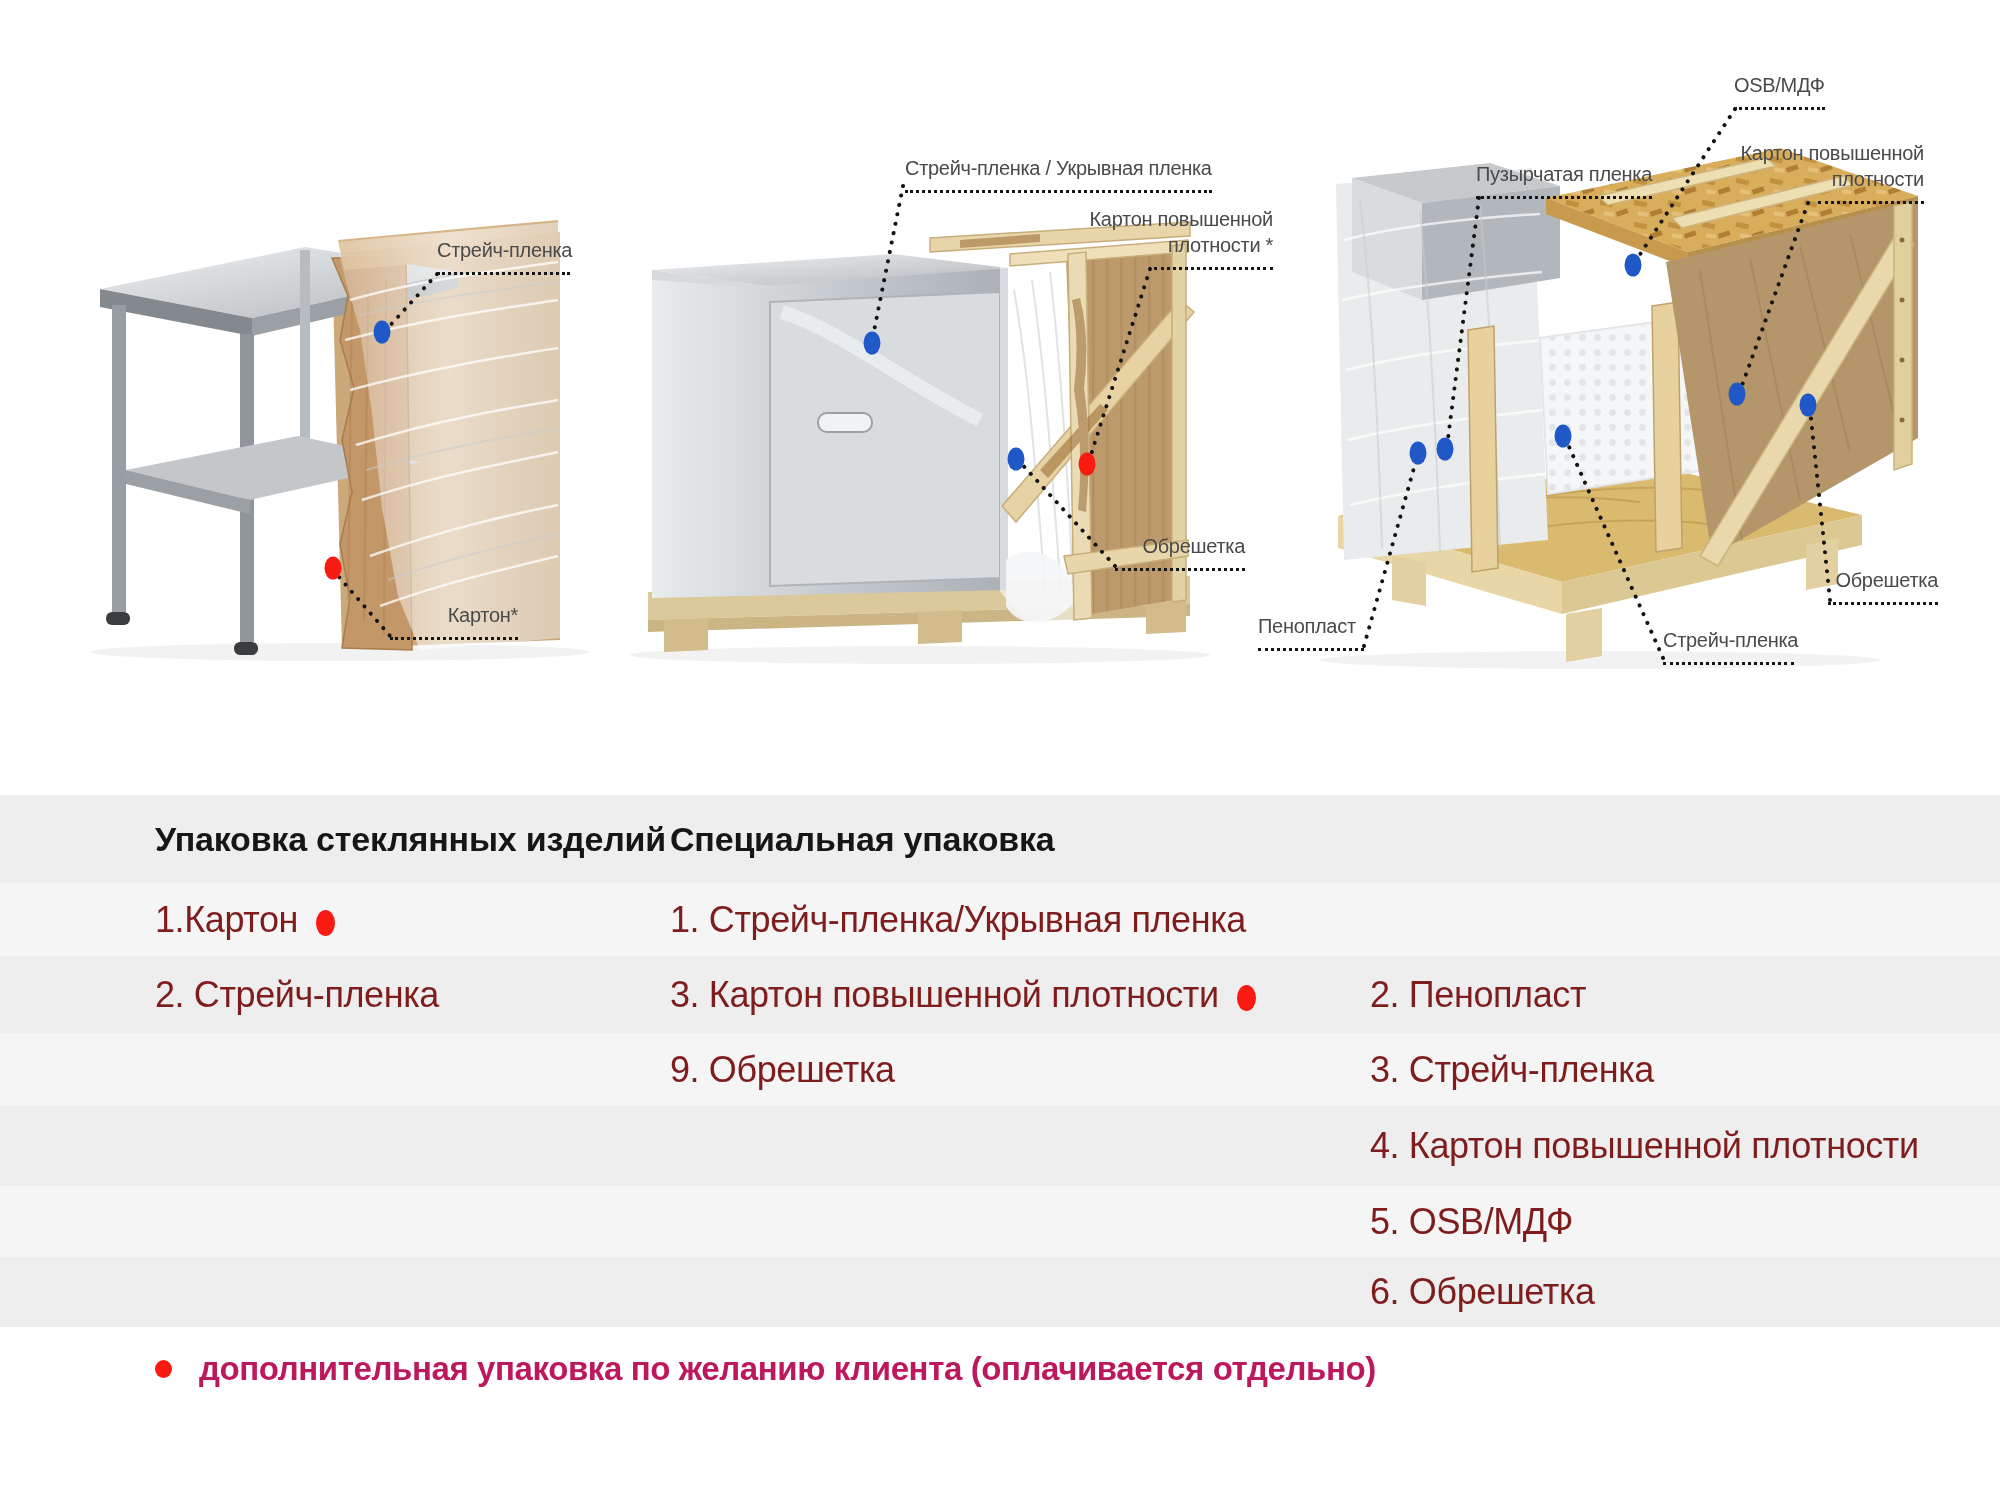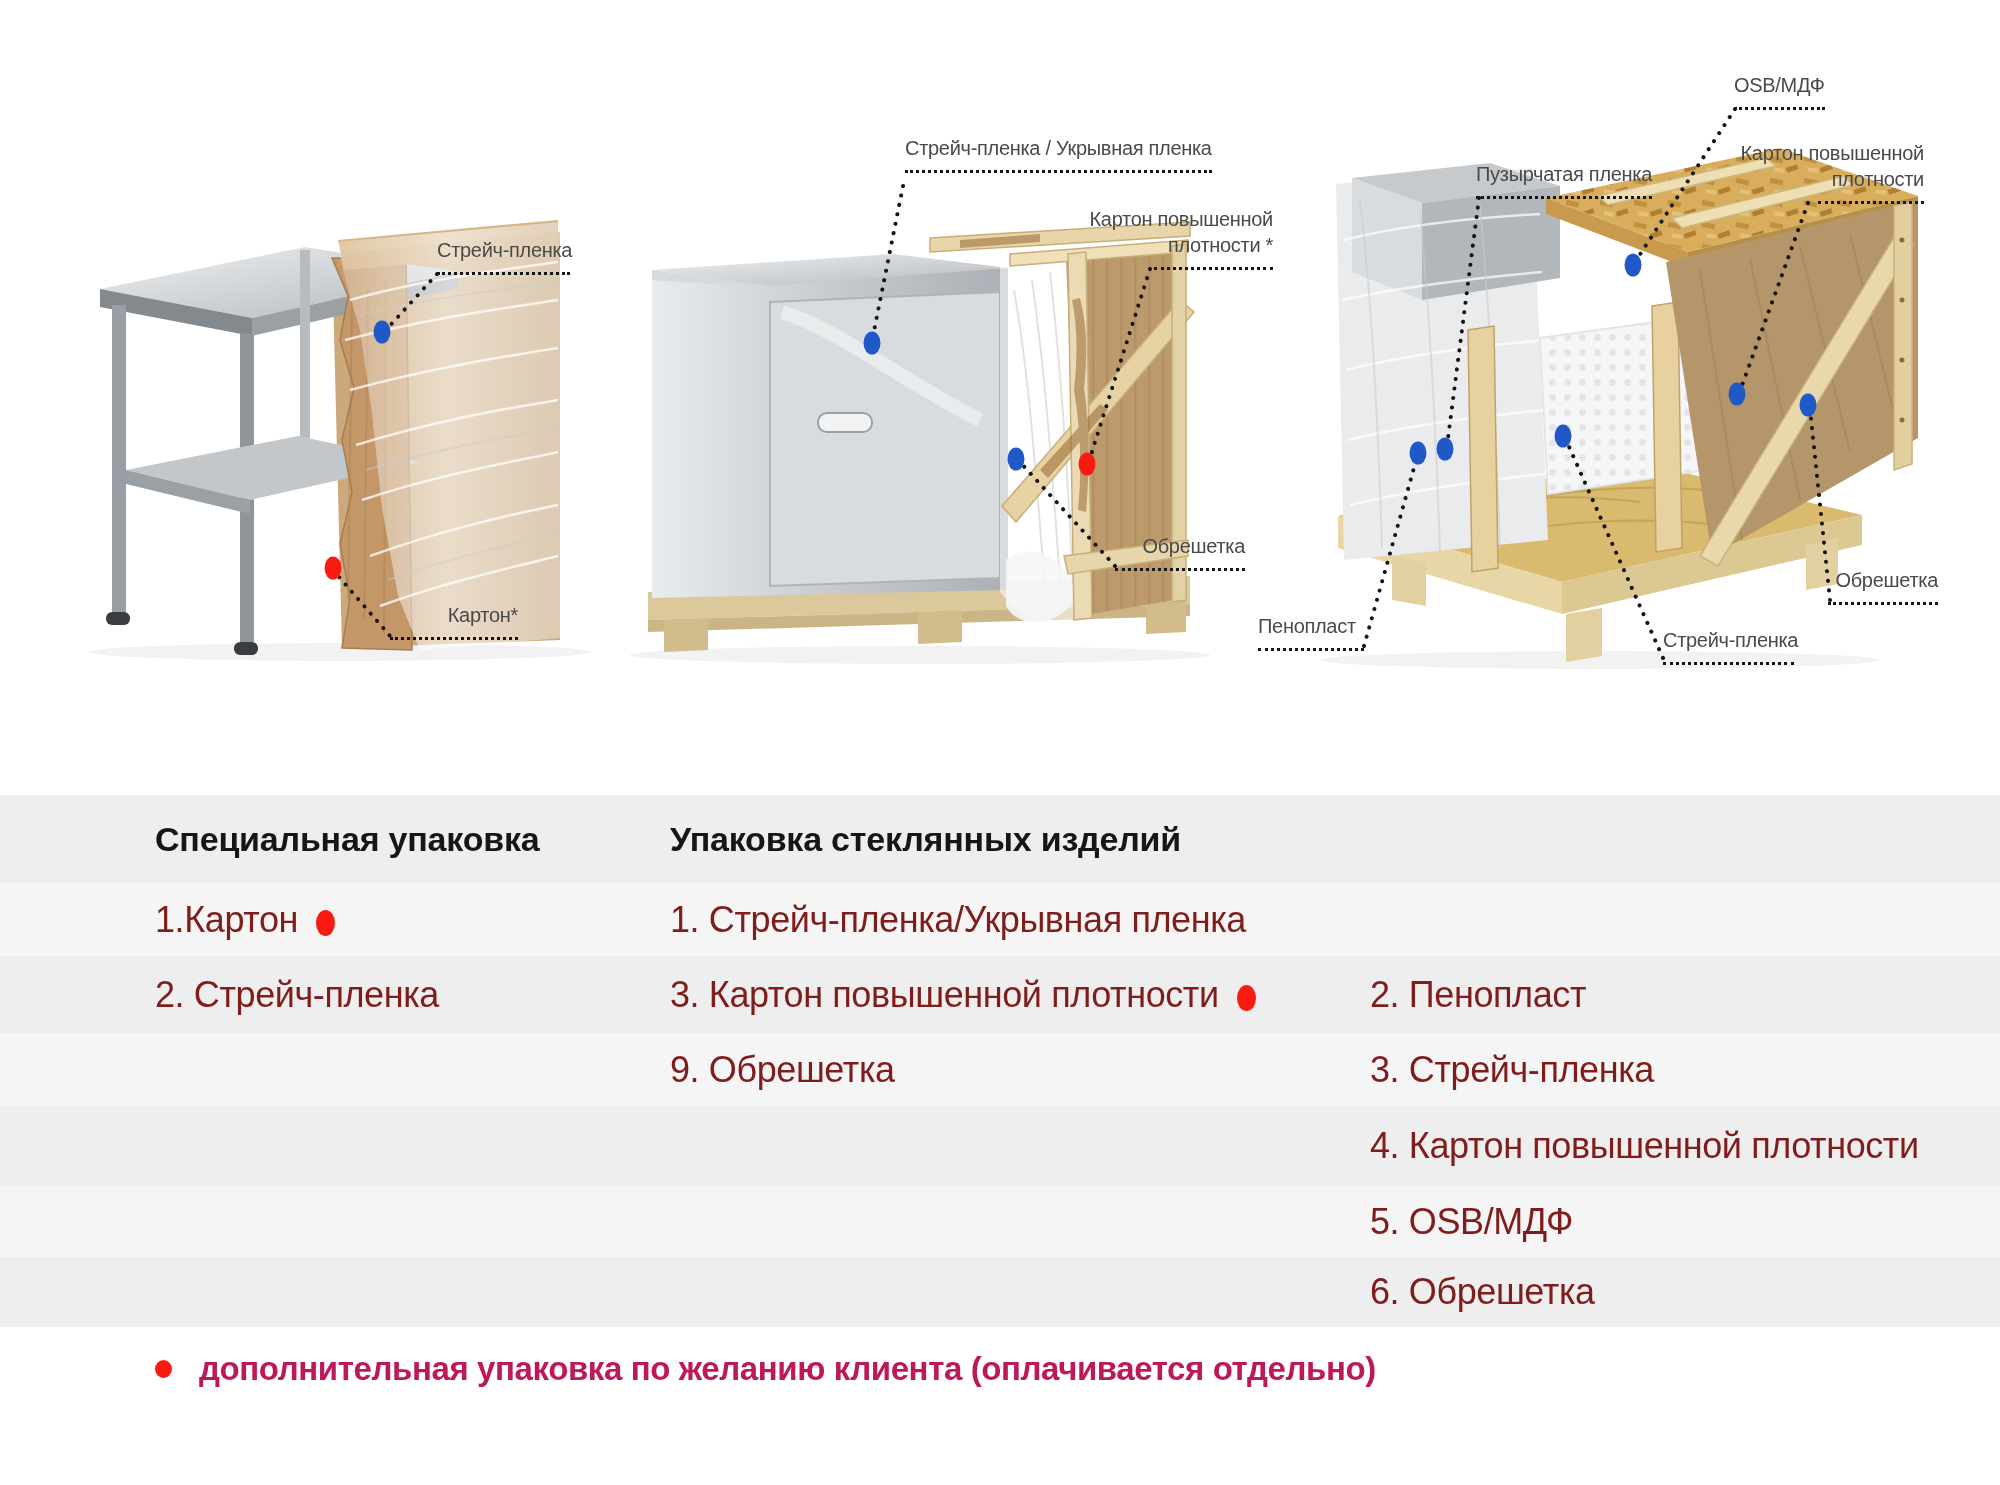--- a/index.html
+++ b/index.html
@@ -246,40 +246,40 @@
       </g>
       <g fill="#f91a12">
         <ellipse cx="333" cy="568" rx="8.5" ry="11.5"></ellipse>
         <ellipse cx="1087" cy="464" rx="8.5" ry="11.5"></ellipse>
       </g>
     </svg>
 
     <div class="plabel r" style="left:437px;top:237px;width:133px;">Стрейч-пленка</div>
     <div class="plabel r" style="left:390px;top:602px;width:128px;">Картон*</div>
 
-    <div class="plabel" style="left:905px;top:135px;">Стрейч-пленка / Укрывная пленка</div>
+    <div class="plabel" style="left:905px;top:155px;">Стрейч-пленка / Укрывная пленка</div>
     <div class="plabel noline r" style="left:1040px;top:206px;width:233px;">
       <span class="l1">Картон повышенной</span><span class="l2">плотности *</span>
     </div>
     <div class="plabel r" style="left:1115px;top:533px;width:130px;">Обрешетка</div>
 
     <div class="plabel" style="left:1476px;top:161px;">Пузырчатая пленка</div>
     <div class="plabel" style="left:1734px;top:72px;">OSB/МДФ</div>
     <div class="plabel noline r" style="left:1692px;top:140px;width:232px;">
       <span class="l1">Картон повышенной</span><span class="l2">плотности</span>
     </div>
     <div class="plabel" style="left:1258px;top:613px;width:106px;">Пенопласт</div>
     <div class="plabel r" style="left:1663px;top:627px;width:131px;">Стрейч-пленка</div>
     <div class="plabel r" style="left:1828px;top:567px;width:110px;">Обрешетка</div>
   </div>
 
   <div class="ptable">
     <div class="trow head">
+      <div class="h-cell">Упаковка стеклянных изделий</div>
       <div class="h-cell">Специальная упаковка</div>
-      <div class="h-cell">Упаковка стеклянных изделий</div>
     </div>
 
     <div class="trow odd" style="height:73px;">
       <div class="c-cell"><span>1.Картон</span><span class="dot-red-inline"></span></div>
       <div class="c-cell"><span>1. Стрейч-пленка/Укрывная пленка</span></div>
     </div>
 
     <div class="trow even" style="height:77px;">
       <div class="c-cell"><span>2. Стрейч-пленка</span></div>
       <div class="c-cell"><span>3. Картон повышенной плотности</span><span class="dot-red-inline"></span></div>

